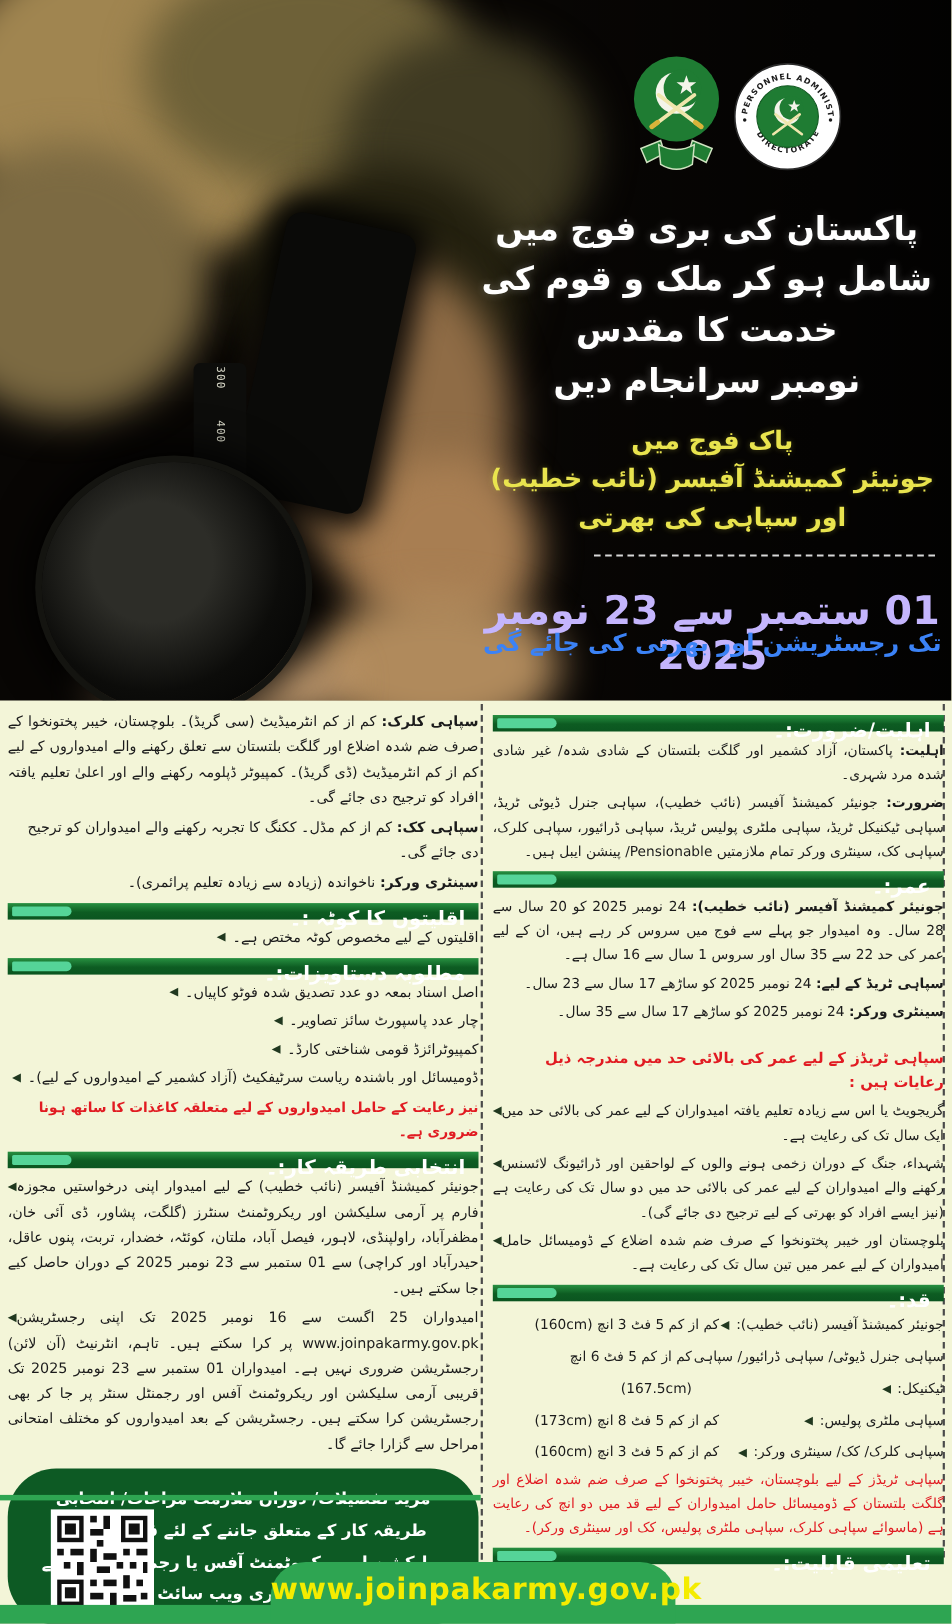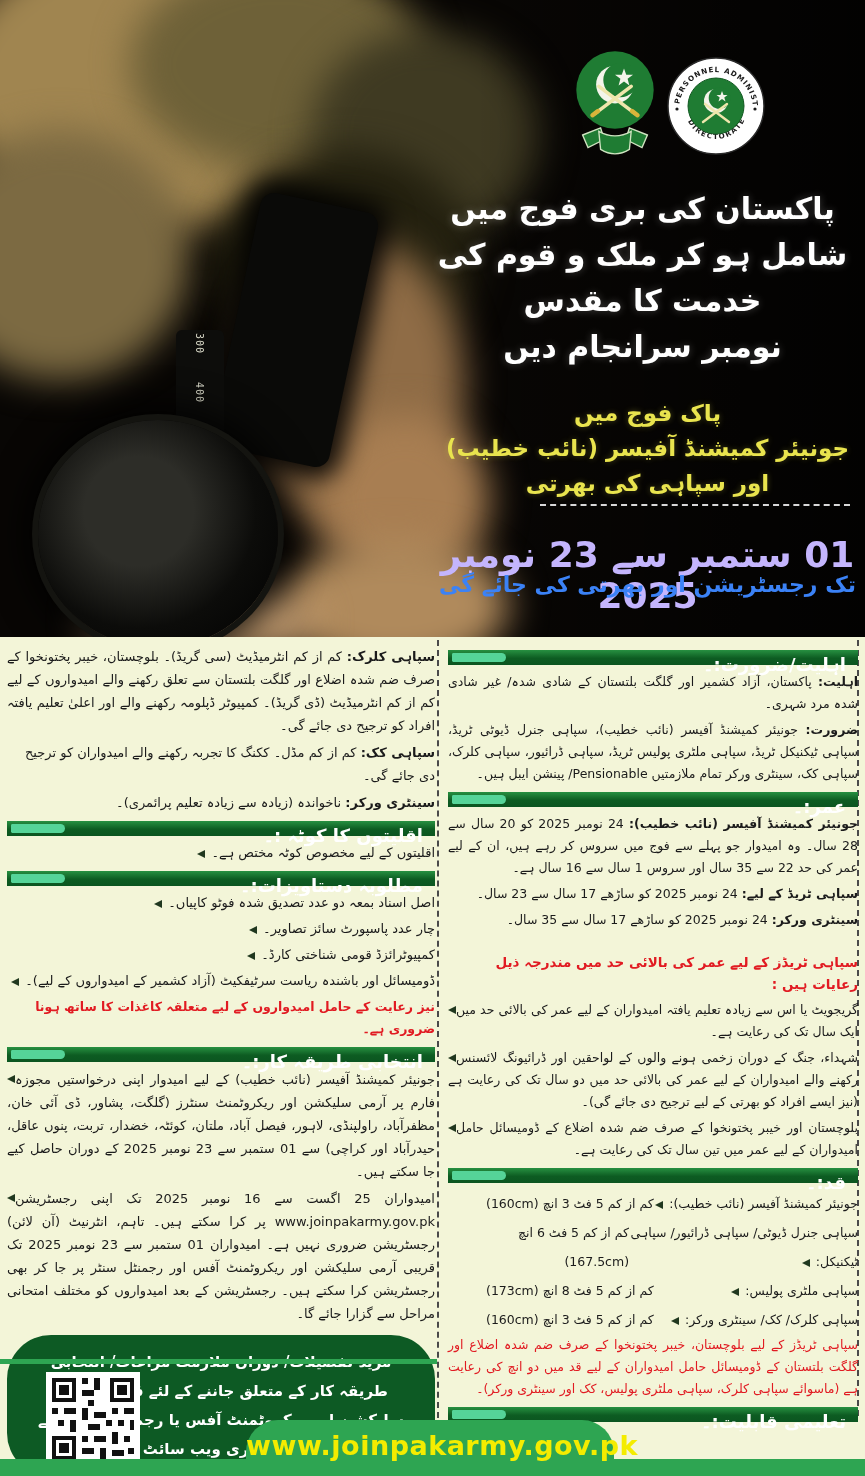--- a/index.html
+++ b/index.html
@@ -33,21 +33,21 @@
               font-family:"DejaVu Sans Mono",monospace;letter-spacing:1px;}
 
   
   .crest{left:570px;top:48px;}
   .pad{left:666px;top:56px;}
 
   
   .urdu{direction:rtl;font-family:"DejaVu Sans",sans-serif;}
   .headline{left:420px;top:186px;width:445px;text-align:center;color:#ffffff;font-weight:bold;
             font-size:30px;line-height:46px;text-shadow:0 0 8px rgba(255,255,255,.25);}
-  .subtitle{left:430px;top:396px;width:435px;text-align:center;color:#e9e44e;font-weight:bold;
+  .subtitle{left:430px;top:384px;width:435px;text-align:center;color:#e9e44e;font-weight:bold;
             font-size:23px;line-height:35px;text-shadow:0 0 6px rgba(233,228,78,.3);}
   .dash-sep{left:540px;top:504px;width:310px;border-top:2px dashed #d8d8d8;height:0;}
   .date1{left:430px;top:514px;width:435px;text-align:center;color:#c4b5fd;font-weight:bold;font-size:36px;margin-top:20px;}
   .date2{left:430px;top:572px;width:435px;text-align:center;color:#3b82f6;font-weight:bold;font-size:22px;}
 
   
   .panel{position:absolute;top:637px;left:0;width:865px;height:839px;background:#f3f5d8;}
   .col-left{position:absolute;left:7px;top:8px;width:428px;}
   .col-right{position:absolute;left:448px;top:6px;width:410px;}
   .dv{position:absolute;left:437px;top:3px;height:818px;border-left:2px dashed #4a4a4a;}

